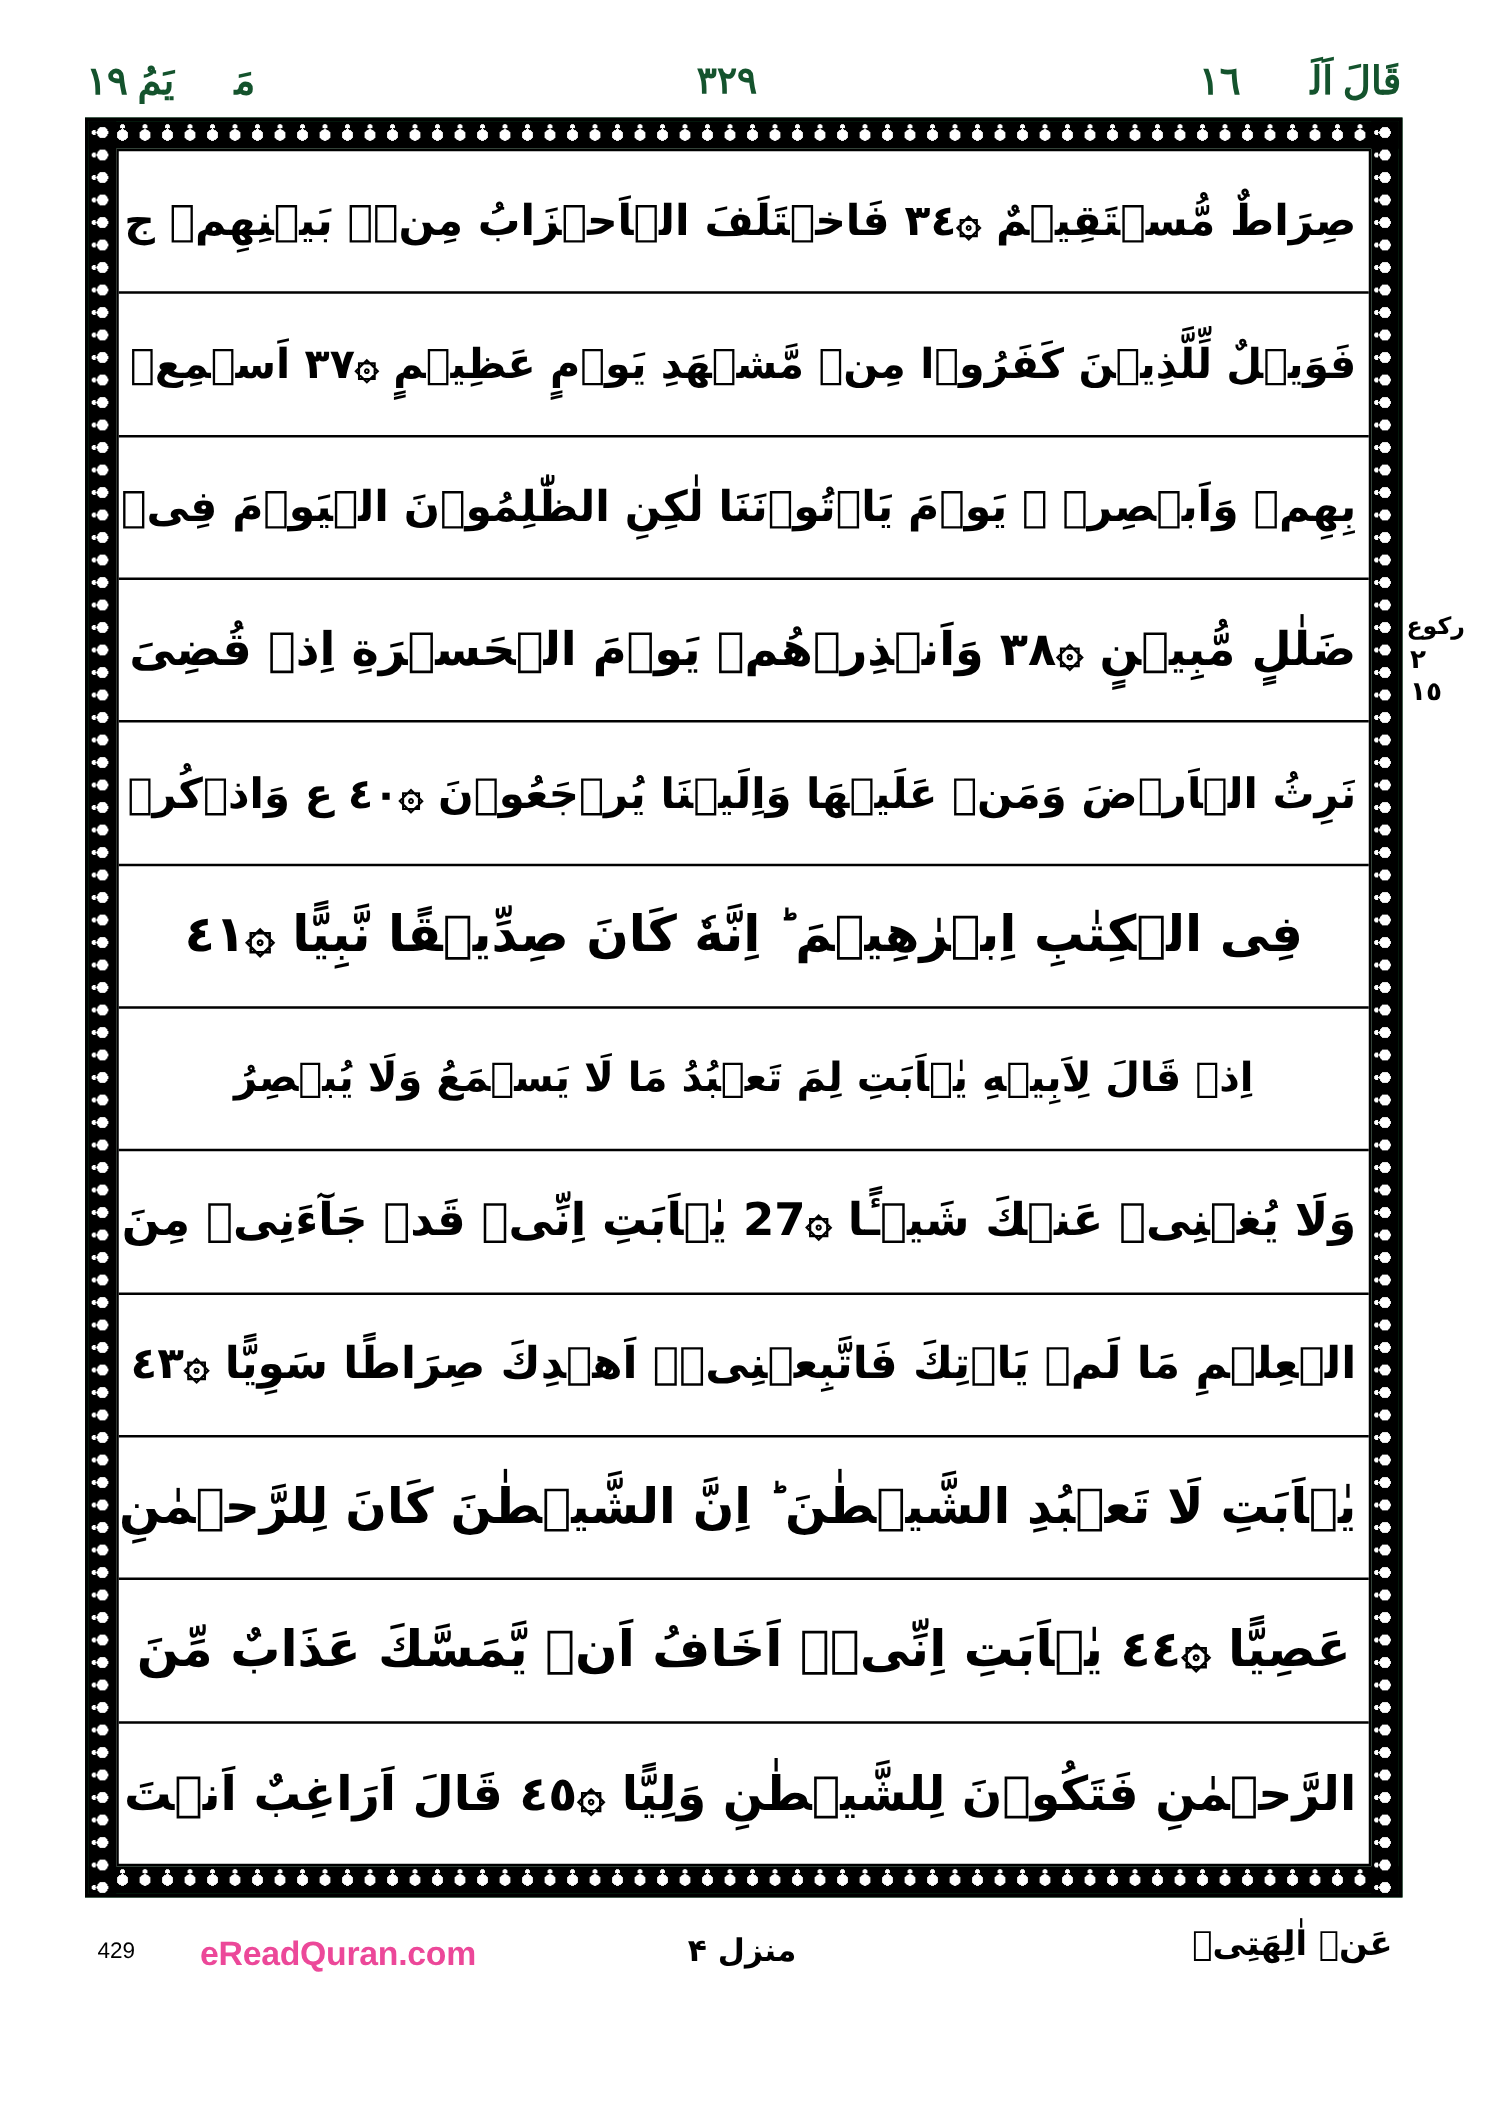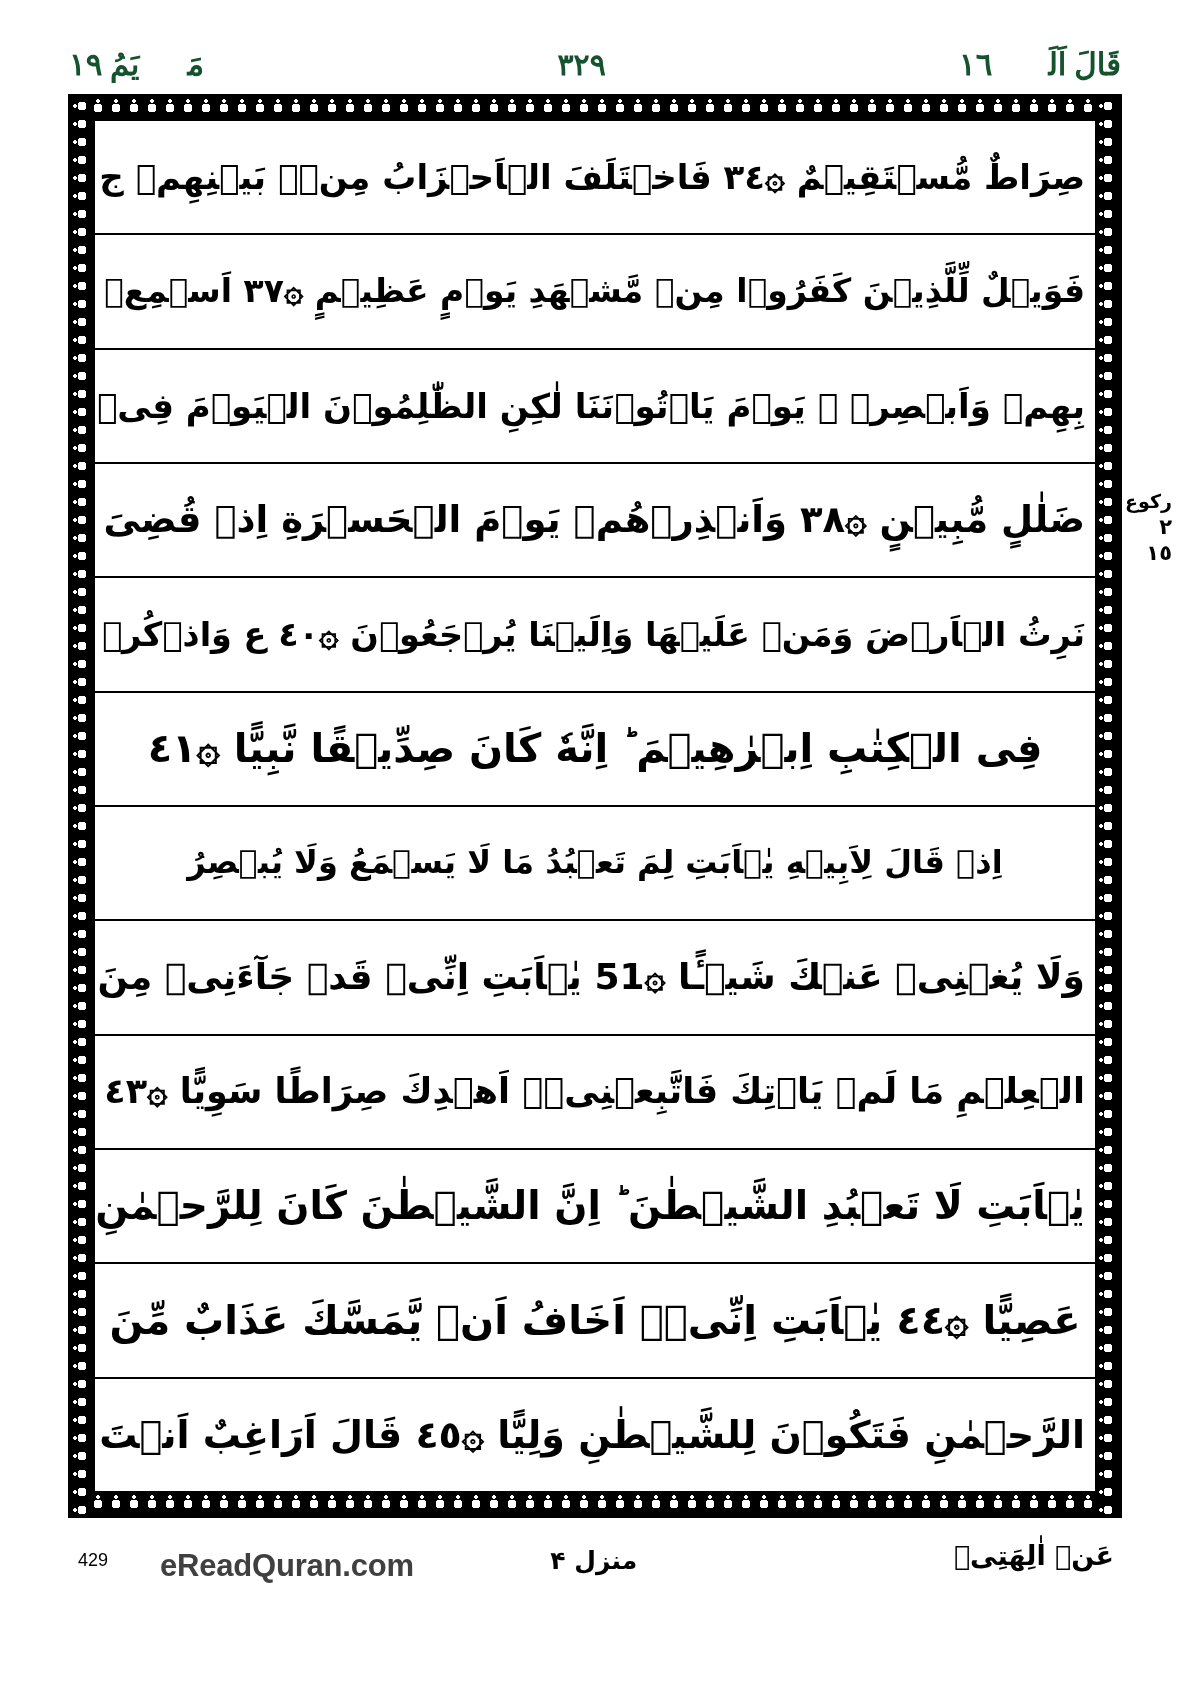--- a/index.html
+++ b/index.html
@@ -137,21 +137,21 @@
     font-weight: 700;
     transform: scaleX(1.0);
   }
 
   
   .side-mark {
     position: absolute;
     right: 18px;
     top: 490px;
     width: 44px;
-    text-align: right;
+    text-align: left;
     direction: rtl;
     font-family: "DejaVu Sans", sans-serif;
     color: #000;
     line-height: 1.25;
   }
   .side-mark .sm-ar   { font-size: 19px; font-weight: 700; }
   .side-mark .sm-num  { font-size: 21px; font-weight: 700; }
 
   
   .footer {
@@ -179,23 +179,23 @@
     font-size: 25px;
     font-weight: 600;
     color: #000;
     white-space: nowrap;
     font-family: "DejaVu Sans", sans-serif;
   }
   .foot-site {
     position: absolute;
     left: 92px;
     top: 12px;
-    font-size: 31px;
+    font-size: 27px;
     font-weight: 700;
-    color: #404040;
+    color: #ec4899;
     font-family: "Liberation Sans", sans-serif;
     direction: ltr;
     letter-spacing: -0.2px;
   }
   .foot-pagenum {
     position: absolute;
     left: 10px;
     top: 14px;
     font-size: 18px;
     color: #000;
@@ -243,21 +243,21 @@
           <div class="ayah-line">
             <div class="ayah-text" style="font-size: 33.5px;">نَرِثُ الۡاَرۡضَ وَمَنۡ عَلَيۡهَا وَاِلَيۡنَا يُرۡجَعُوۡنَ ۞٤٠ ع وَاذۡكُرۡ</div>
           </div>
           <div class="ayah-line">
             <div class="ayah-text">فِى الۡكِتٰبِ اِبۡرٰهِيۡمَ ؕ اِنَّهٗ كَانَ صِدِّيۡقًا نَّبِيًّا ۞٤١</div>
           </div>
           <div class="ayah-line">
             <div class="ayah-text" style="font-size: 32px;">اِذۡ قَالَ لِاَبِيۡهِ يٰۤاَبَتِ لِمَ تَعۡبُدُ مَا لَا يَسۡمَعُ وَلَا يُبۡصِرُ</div>
           </div>
           <div class="ayah-line">
-            <div class="ayah-text" style="font-size: 36px;">وَلَا يُغۡنِىۡ عَنۡكَ شَيۡـًٔا ۞51 يٰۤاَبَتِ اِنِّىۡ قَدۡ جَآءَنِىۡ مِنَ</div>
+            <div class="ayah-text" style="font-size: 36px;">وَلَا يُغۡنِىۡ عَنۡكَ شَيۡـًٔا ۞27 يٰۤاَبَتِ اِنِّىۡ قَدۡ جَآءَنِىۡ مِنَ</div>
           </div>
           <div class="ayah-line">
             <div class="ayah-text" style="font-size: 35px;">الۡعِلۡمِ مَا لَمۡ يَاۡتِكَ فَاتَّبِعۡنِىۡۤ اَهۡدِكَ صِرَاطًا سَوِيًّا ۞٤٣</div>
           </div>
           <div class="ayah-line">
             <div class="ayah-text" style="font-size: 39px;">يٰۤاَبَتِ لَا تَعۡبُدِ الشَّيۡطٰنَ ؕ اِنَّ الشَّيۡطٰنَ كَانَ لِلرَّحۡمٰنِ</div>
           </div>
           <div class="ayah-line">
             <div class="ayah-text">عَصِيًّا ۞٤٤ يٰۤاَبَتِ اِنِّىۡۤ اَخَافُ اَنۡ يَّمَسَّكَ عَذَابٌ مِّنَ</div>
           </div>

